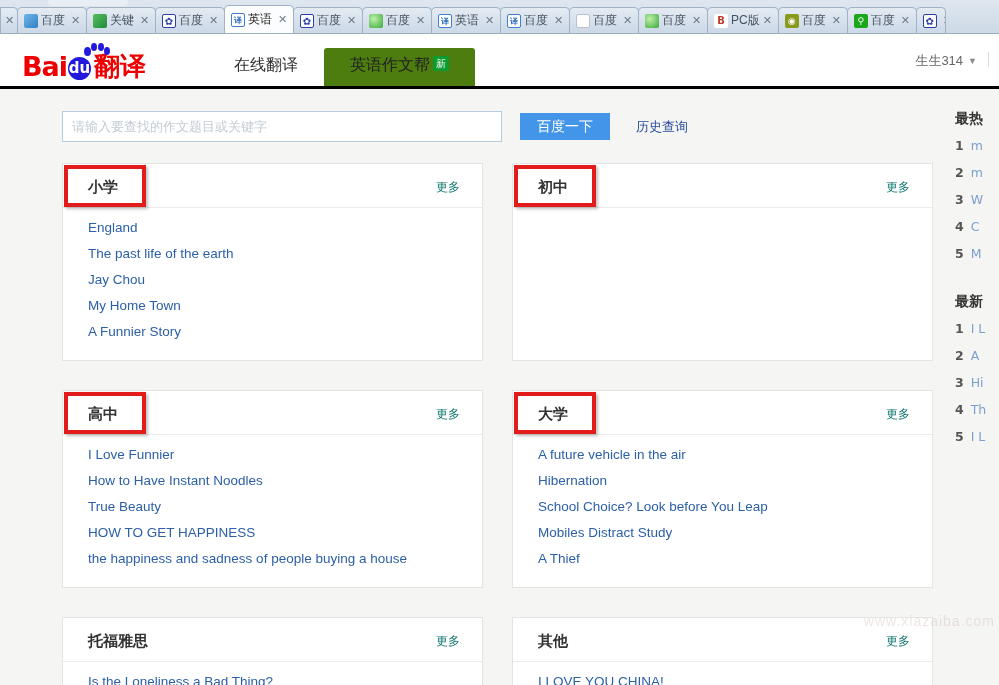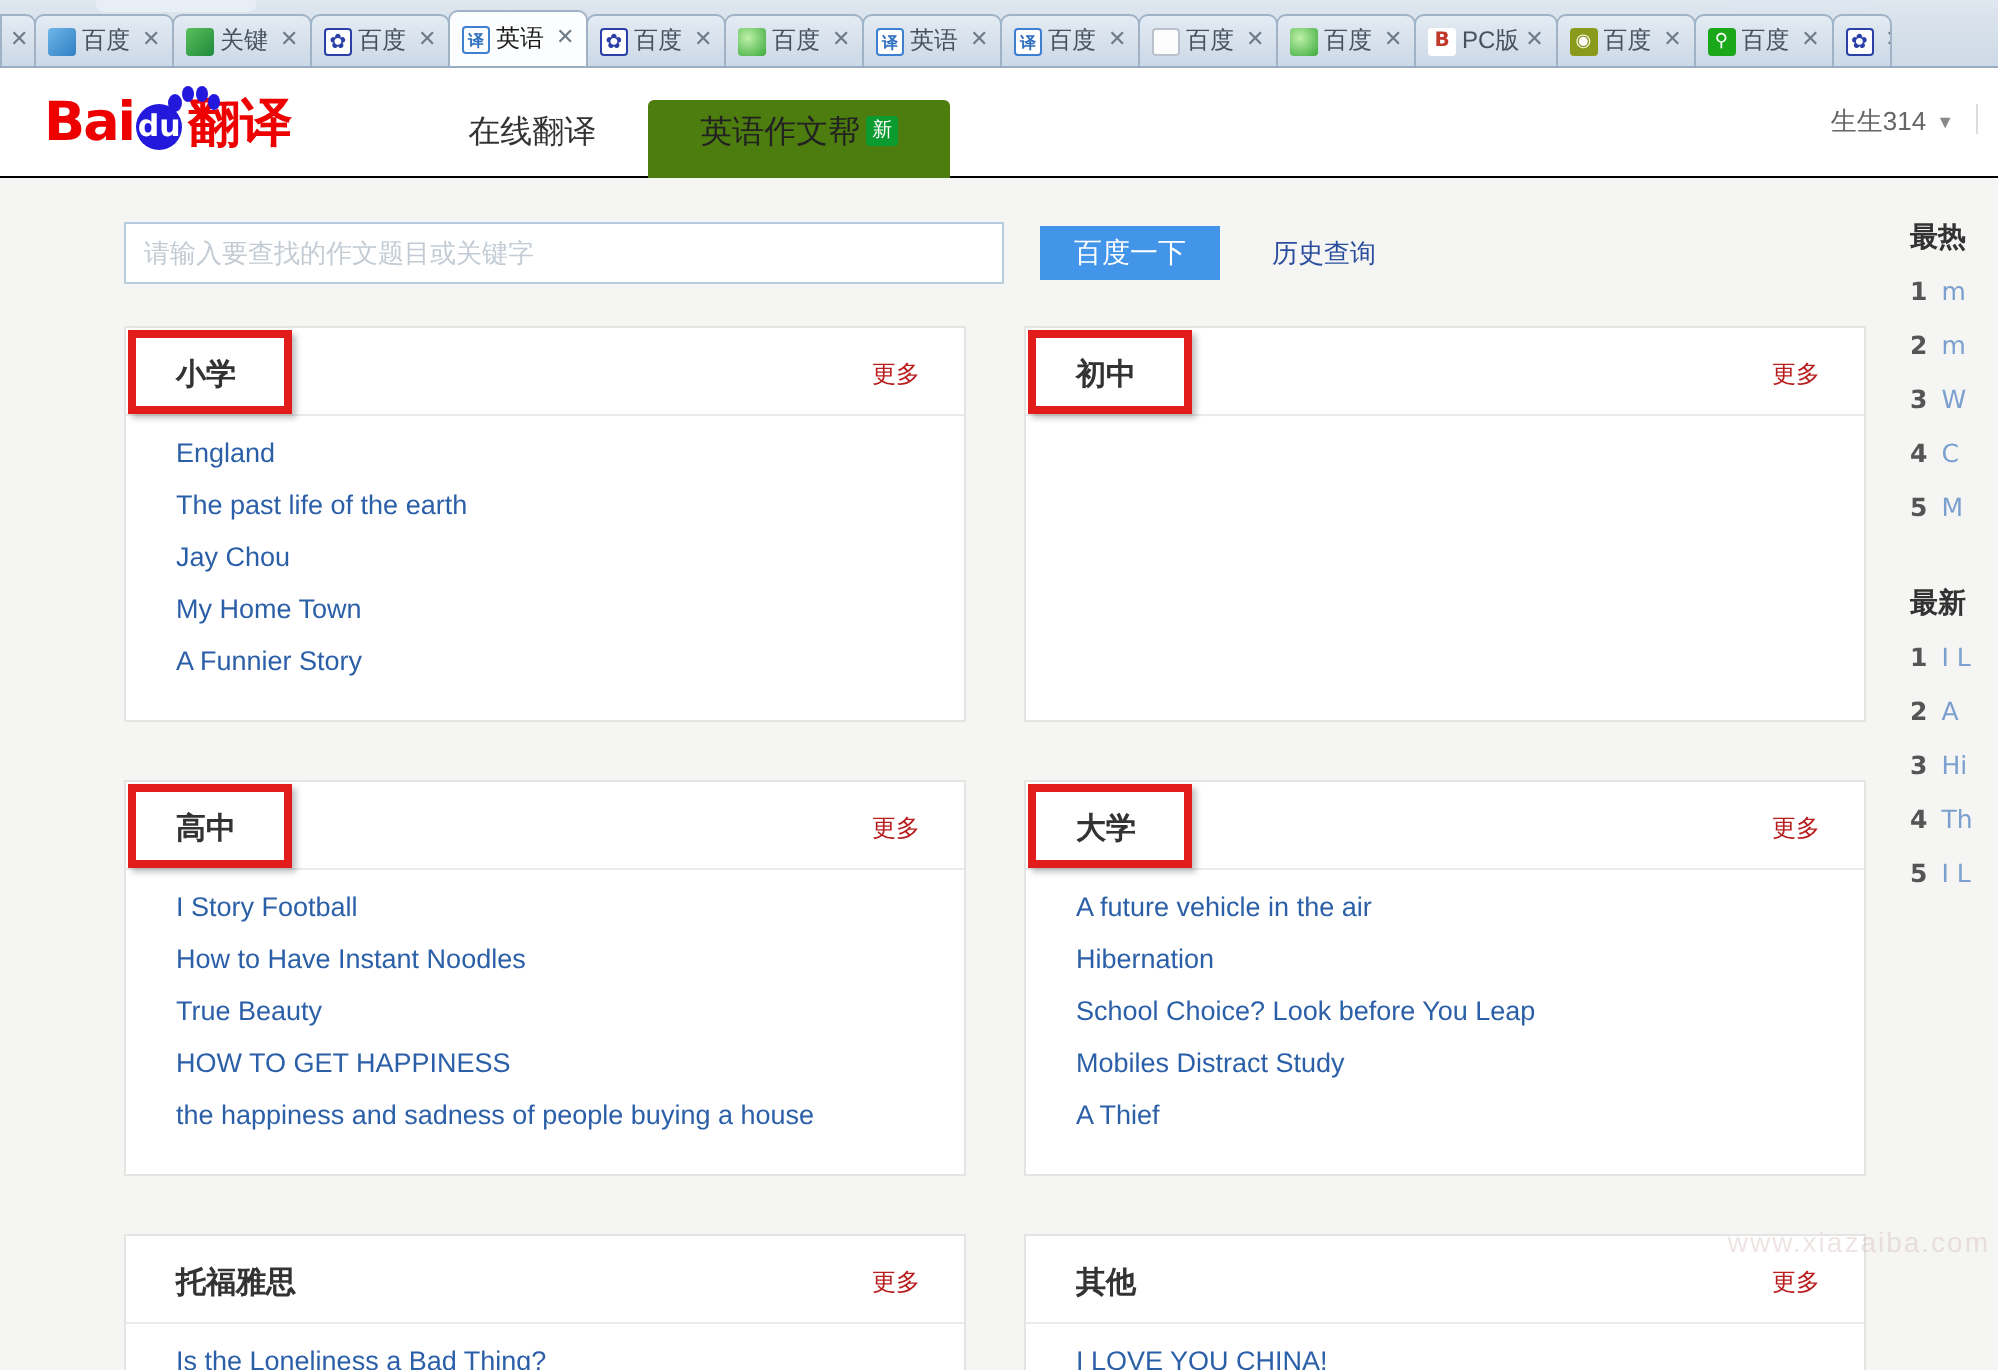--- a/index.html
+++ b/index.html
@@ -99,23 +99,23 @@
     color: #6d7b88;
     line-height: 1;
     cursor: pointer;
   }
 
   
   .site-header {
     height: 55px;
     background: #fff;
     display: flex;
-    align-items: center;
-    position: relative;
-    border-bottom: 1px solid #000000;
+    align-items: flex-end;
+    position: relative;
+    border-bottom: 3px solid #000000;
   }
   .logo {
     margin-left: 22px;
     display: flex;
     align-items: center;
     height: 40px;
     cursor: pointer;
   }
   .logo-bai {
     font-family: "DejaVu Sans", sans-serif;
@@ -268,21 +268,21 @@
     margin: 0 0 0 0;
   }
   .card-title {
     font-size: 15px;
     color: #333;
     font-weight: bold;
     font-family: "DejaVu Sans", sans-serif;
   }
   .card-more {
     font-size: 12px;
-    color: #b91c1c;
+    color: #0f766e;
     cursor: pointer;
   }
   .card-list { padding: 10px 25px 0 25px; }
   .card-list li {
     list-style: none;
     margin-bottom: 8px;
   }
   .card-list a {
     font-size: 13.5px;
     color: #2b5fa8;
@@ -484,21 +484,21 @@
           <span class="card-more">更多</span>
         </div>
         <div class="annot-box"></div>
       </div>
       <div class="card">
         <div class="card-head">
           <span class="card-title">高中</span>
           <span class="card-more">更多</span>
         </div>
         <ul class="card-list">
-          <li><a>I Story Football</a></li>
+          <li><a>I Love Funnier</a></li>
           <li><a>How to Have Instant Noodles</a></li>
           <li><a>True Beauty</a></li>
           <li><a>HOW TO GET HAPPINESS</a></li>
           <li><a>the happiness and sadness of people buying a house</a></li>
         </ul>
         <div class="annot-box"></div>
       </div>
       <div class="card">
         <div class="card-head">
           <span class="card-title">大学</span>

